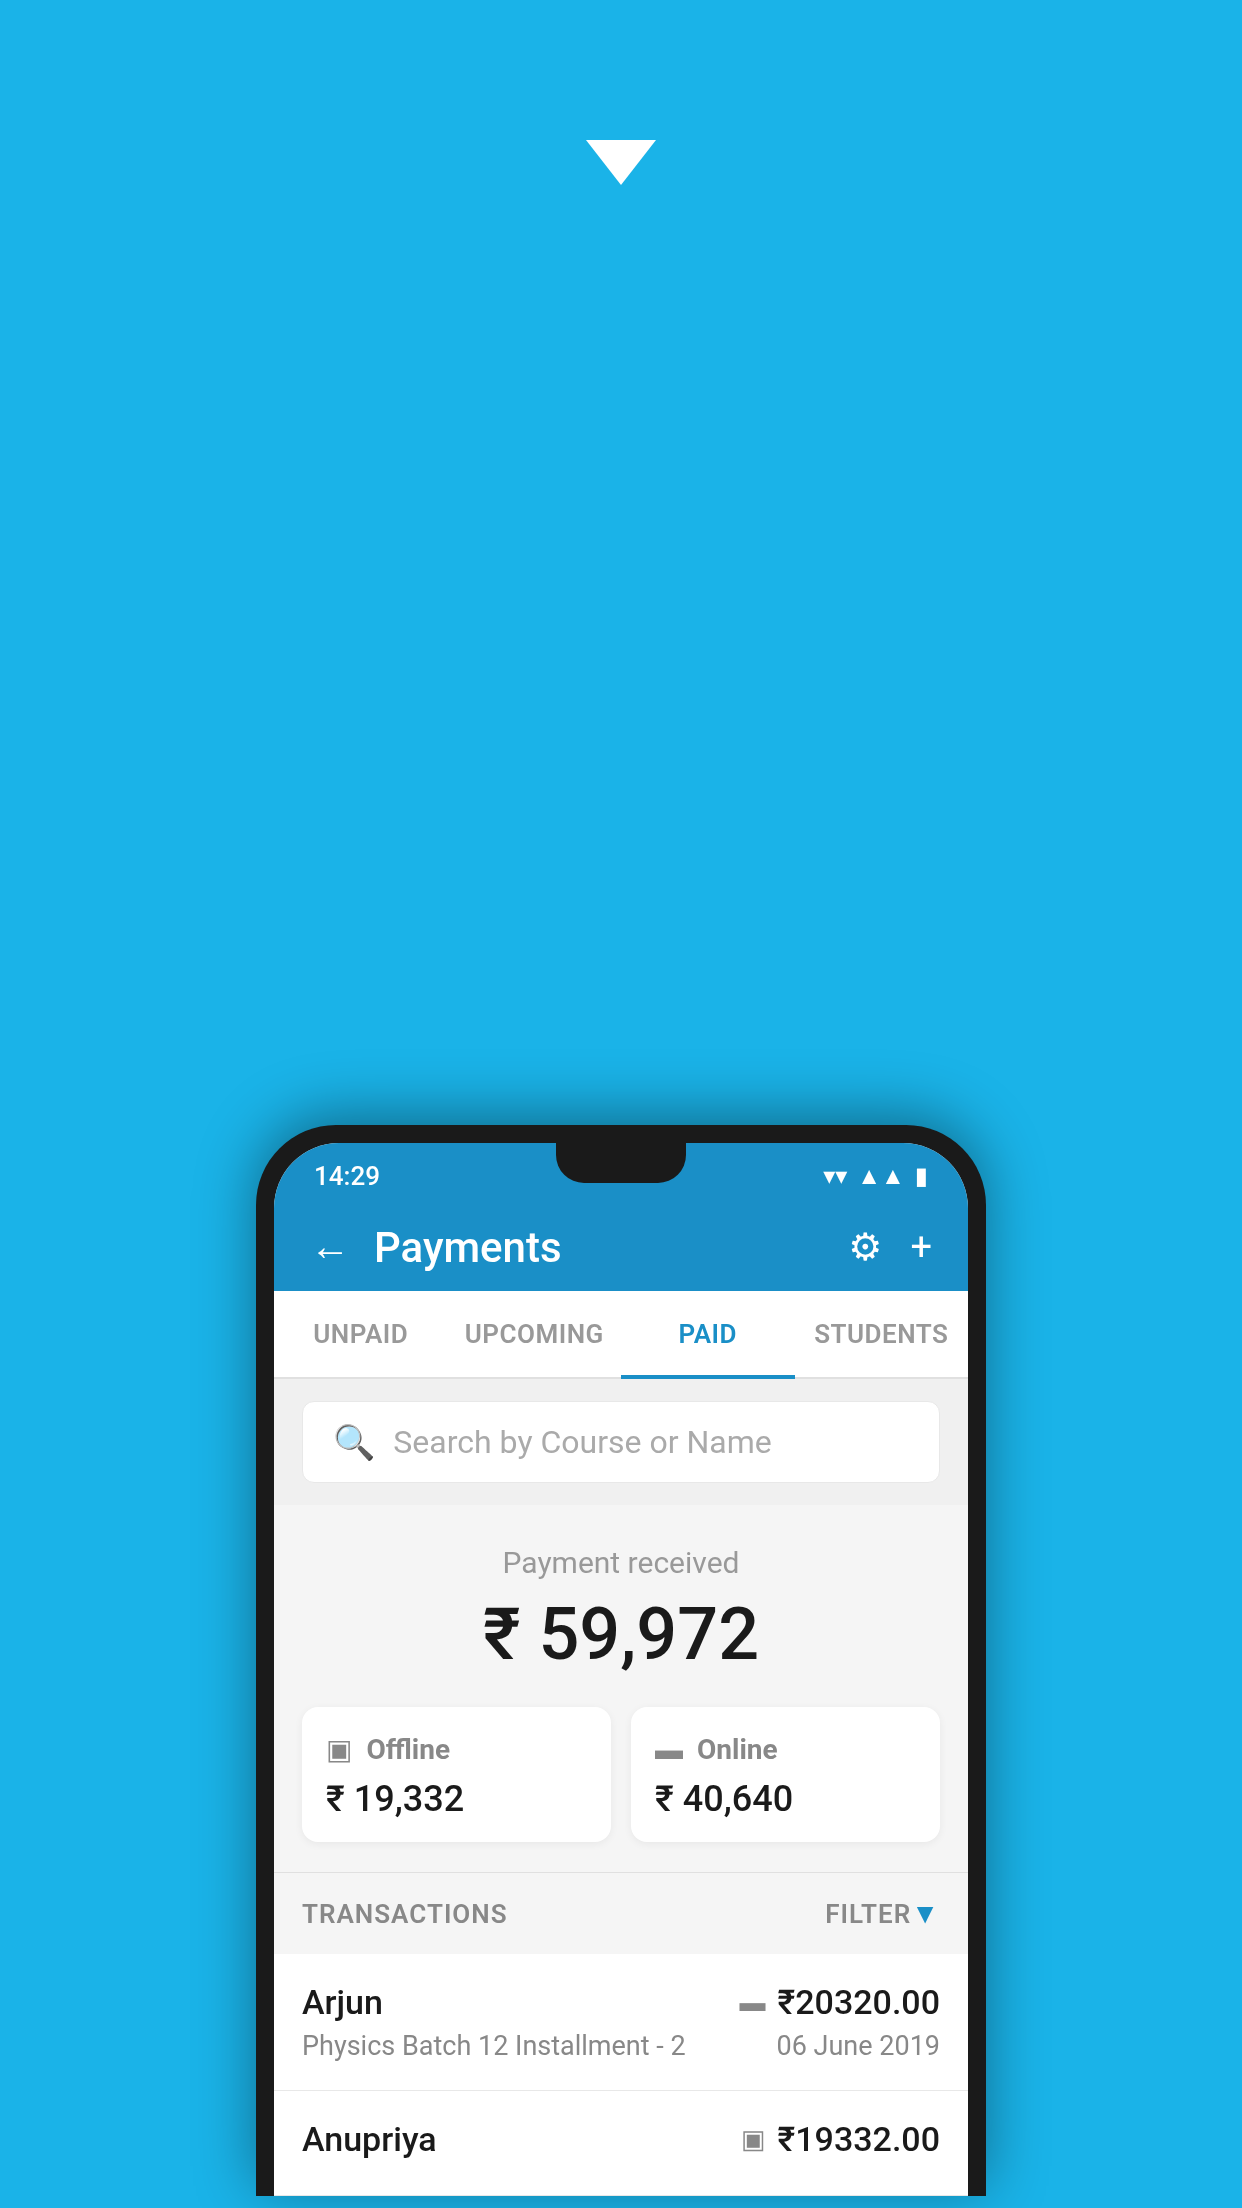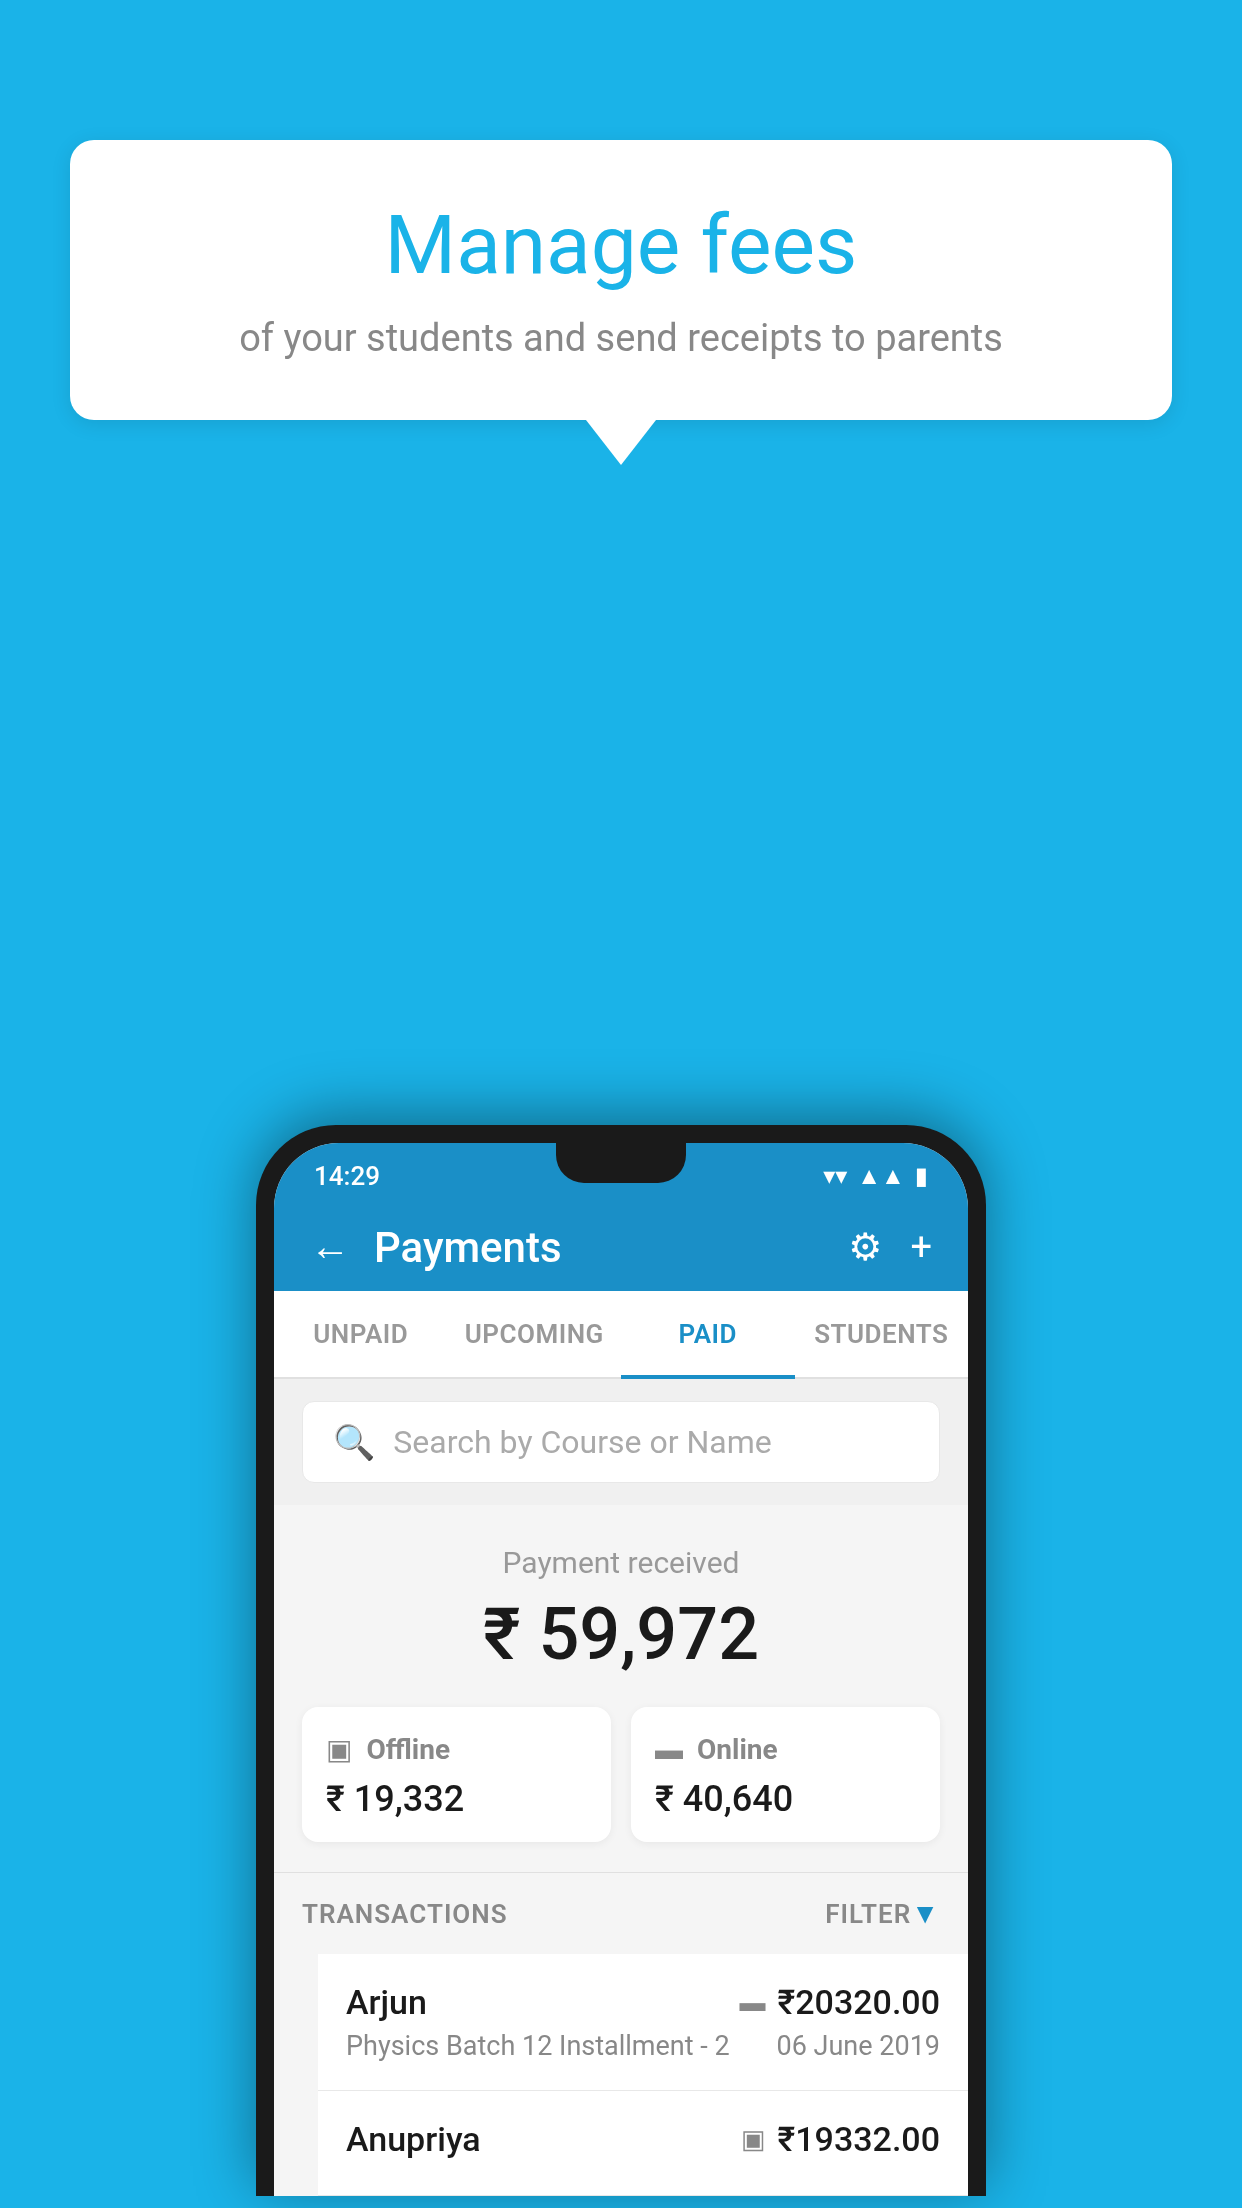--- a/index.html
+++ b/index.html
@@ -302,21 +302,20 @@
     .filter-icon {
       color: #1a8fc7;
       font-size: 28px;
     }
 
     
     .transaction-row {
       background: white;
       padding: 28px 28px;
       border-bottom: 1px solid #e8e8e8;
-      margin-left: 44px;
     }
 
     .transaction-top {
       display: flex;
       justify-content: space-between;
       align-items: center;
       margin-bottom: 8px;
     }
 
     .transaction-name {
@@ -354,24 +353,20 @@
 
     .transaction-date {
       font-size: 27px;
       color: #888;
     }
   </style>
 </head>
 <body>
 
 <div class="speech-bubble-container">
-  <div class="speech-bubble">
-    <div class="speech-bubble-title">Manage fees</div>
-    <div class="speech-bubble-subtitle">of your students and send receipts to parents</div>
-  </div>
   <div class="speech-bubble-pointer"></div>
 </div>
 
 <div class="phone-container">
   <div class="phone-outer">
     <div class="phone-inner">
 
       <div class="notch"></div>
 
       <div class="status-bar">

